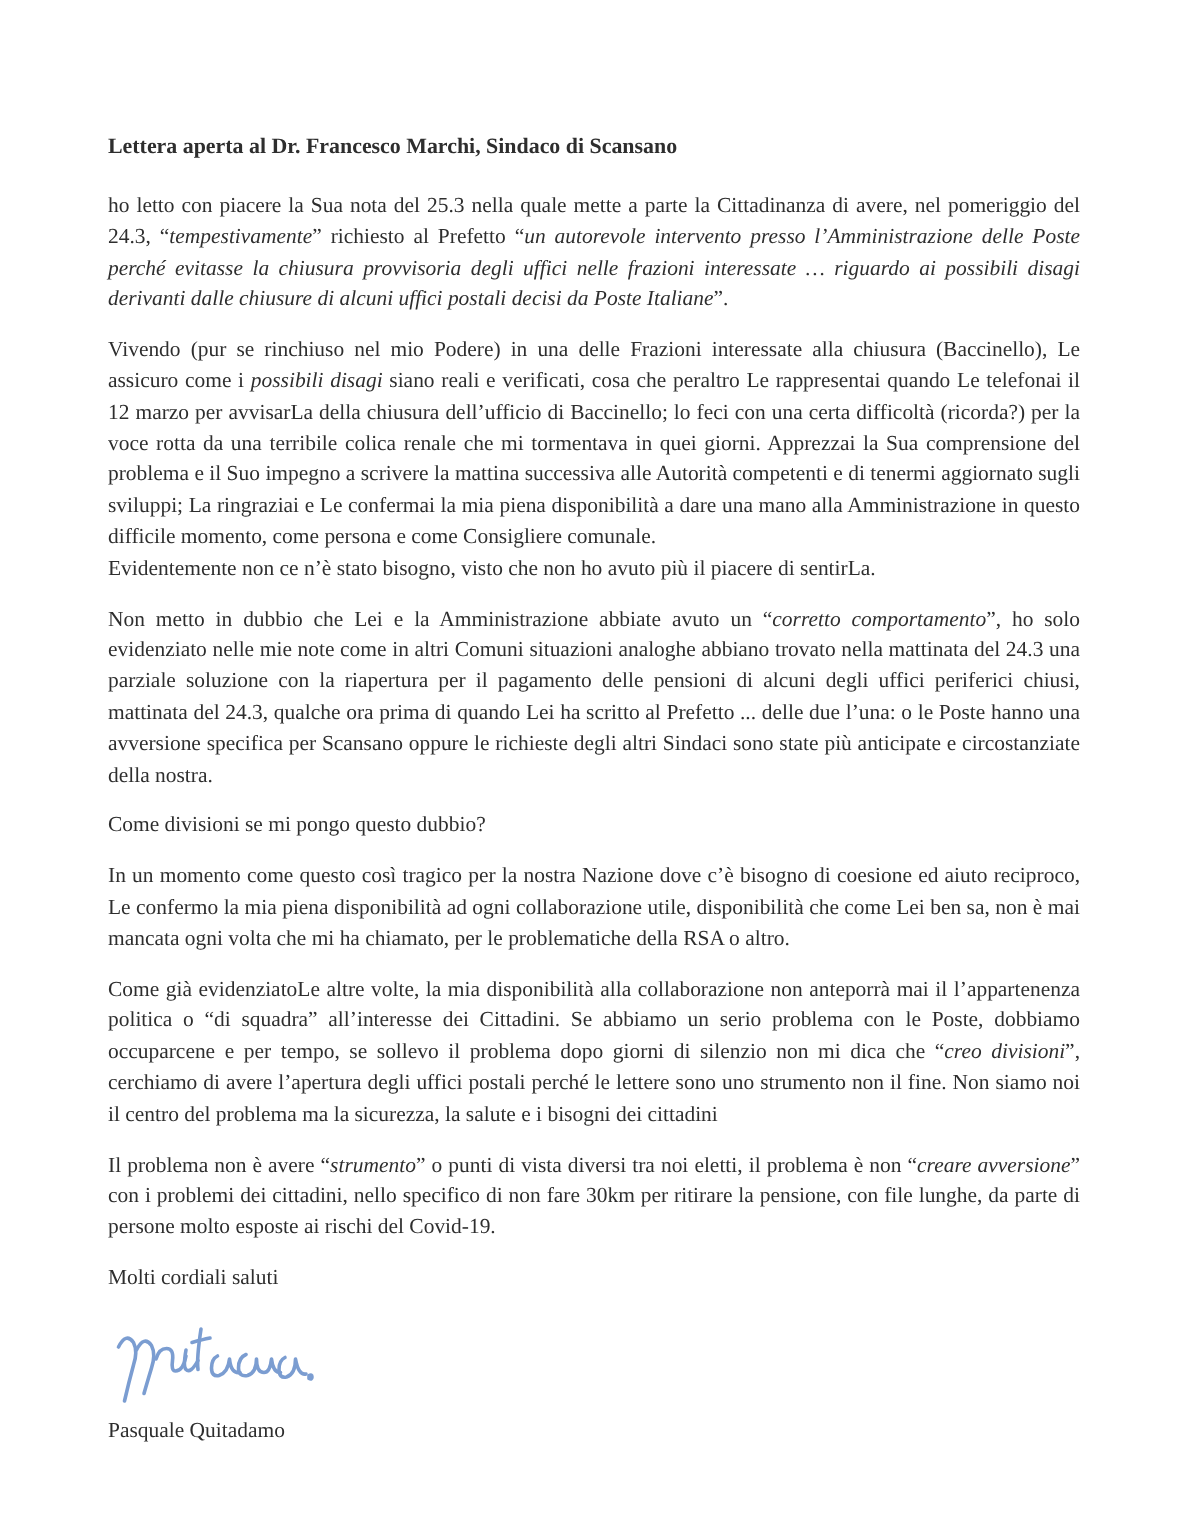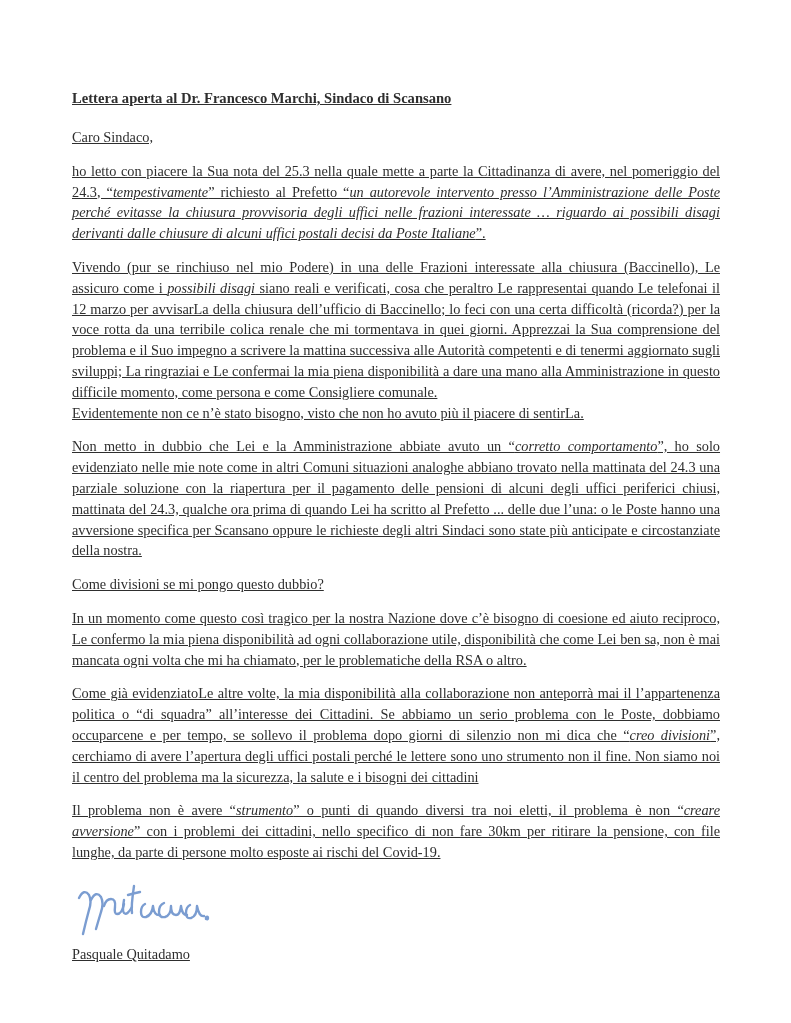--- a/index.html
+++ b/index.html
@@ -9,21 +9,20 @@
     height: 1023px;
     margin: 0 auto;
     background: #ffffff;
     box-sizing: border-box;
     padding: 88px 71px 0 72px;
     font-family: "Liberation Serif", "DejaVu Serif", serif;
     color: #2e2e2e;
     font-size: 14.3px;
     line-height: 20.8px;
     overflow: hidden;
-    text-decoration: underline;
   }
   .title {
     font-size: 14.6px;
     font-weight: bold;
     margin: 0 0 19px 0;
     line-height: 20px;
   }
   .para { margin: 0 0 13px 0; }
   .just { text-align: justify; }
   em.qi { font-style: italic; margin-top: 16px; }
@@ -31,37 +30,37 @@
   .sig-block svg { display: block; }
   .sender { margin: 2px 0 0 0; line-height: 20px; }
 </style>
 </head>
 <body>
 
 <div class="page">
 
   <h1 class="title">Lettera aperta al Dr. Francesco Marchi, Sindaco di Scansano</h1>
 
-  <p class="para">Caro Sindaco,</p>
 
   <p class="para just"><span>ho letto con piacere la Sua nota del 25.3 nella quale mette a parte la Cittadinanza di avere, nel pomeriggio del 24.3, “</span><em class="qi">tempestivamente</em><span>” richiesto al Prefetto “</span><em class="qi">un autorevole intervento presso l’Amministrazione delle Poste perché evitasse la chiusura provvisoria degli uffici nelle frazioni interessate … riguardo ai possibili disagi derivanti dalle chiusure di alcuni uffici postali decisi da Poste Italiane</em><span>”.</span></p>
 
   <p class="para just"><span>Vivendo (pur se rinchiuso nel mio Podere) in una delle Frazioni interessate alla chiusura (Baccinello), Le assicuro come i </span><em class="qi">possibili disagi</em><span> siano reali e verificati, cosa che peraltro Le rappresentai quando Le telefonai il 12 marzo per avvisarLa della chiusura dell’ufficio di Baccinello; lo feci con una certa difficoltà (ricorda?) per la voce rotta da una terribile colica renale che mi tormentava in quei giorni. Apprezzai la Sua comprensione del problema e il Suo impegno a scrivere la mattina successiva alle Autorità competenti e di tenermi aggiornato sugli sviluppi; La ringraziai e Le confermai la mia piena disponibilità a dare una mano alla Amministrazione in questo difficile momento, come persona e come Consigliere comunale.</span><br><span>Evidentemente non ce n’è stato bisogno, visto che non ho avuto più il piacere di sentirLa.</span></p>
 
   <p class="para just"><span>Non metto in dubbio che Lei e la Amministrazione abbiate avuto un “</span><em class="qi">corretto comportamento</em><span>”, ho solo evidenziato nelle mie note come in altri Comuni situazioni analoghe abbiano trovato nella mattinata del 24.3 una parziale soluzione con la riapertura per il pagamento delle pensioni di alcuni degli uffici periferici chiusi, mattinata del 24.3, qualche ora prima di quando Lei ha scritto al Prefetto ... delle due l’una: o le Poste hanno una avversione specifica per Scansano oppure le richieste degli altri Sindaci sono state più anticipate e circostanziate della nostra.</span></p>
 
   <p class="para">Come divisioni se mi pongo questo dubbio?</p>
 
   <p class="para just">In un momento come questo così tragico per la nostra Nazione dove c’è bisogno di coesione ed aiuto reciproco,  Le confermo la mia piena disponibilità ad ogni collaborazione utile, disponibilità che come Lei ben sa, non è mai mancata ogni volta che mi ha chiamato, per le problematiche della RSA o altro.</p>
 
   <p class="para just"><span>Come già evidenziatoLe altre volte, la mia disponibilità alla collaborazione non anteporrà mai il l’appartenenza politica o “di squadra” all’interesse dei Cittadini. Se abbiamo un serio problema con le Poste, dobbiamo occuparcene e per tempo, se sollevo il problema dopo giorni di silenzio non mi dica che “</span><em class="qi">creo divisioni</em><span>”, cerchiamo di avere l’apertura degli uffici postali perché le lettere sono uno strumento non il fine. Non siamo noi il centro del problema ma la sicurezza, la salute e i bisogni dei cittadini</span></p>
 
-  <p class="para just"><span>Il problema non è avere “</span><em class="qi">strumento</em><span>” o punti di quando diversi tra noi eletti, il problema è non “</span><em class="qi">creare avversione</em><span>” con i problemi dei cittadini, nello specifico di non fare 30km per ritirare la pensione, con file lunghe, da parte di persone molto esposte ai rischi del Covid-19.</span></p>
+  <p class="para just"><span>Il problema non è avere “</span><em class="qi">strumento</em><span>” o punti di vista diversi tra noi eletti, il problema è non “</span><em class="qi">creare avversione</em><span>” con i problemi dei cittadini, nello specifico di non fare 30km per ritirare la pensione, con file lunghe, da parte di persone molto esposte ai rischi del Covid-19.</span></p>
 
 
+  <p class="para">Molti cordiali saluti</p>
 
   <div class="sig-block">
     <svg width="140" height="62" viewBox="0 0 140 62" aria-hidden="true">
       <g fill="none" stroke-width="2.4" stroke-linecap="round" stroke-linejoin="round" stroke="#7b9dd1">
         <path d="M7,22 q5,-10 10,-3 q3,6 0,15 q-3,11 -6,24"></path>
         <path d="M19,24 q5,-10 10,-3 q3,6 0,15 q-3,10 -5,17"></path>
         <path d="M32,30 q2,-7 7,-7 q5,0 4,8 q-1,7 2,7 q5,0 7,-10"></path>
         <path d="M52,24 q-2,11 0,13 q3,3 8,-6"></path>
         <path d="M62,10 q-3,20 -2,27"></path>
         <path d="M56,19 q7,-2 12,-3"></path>

